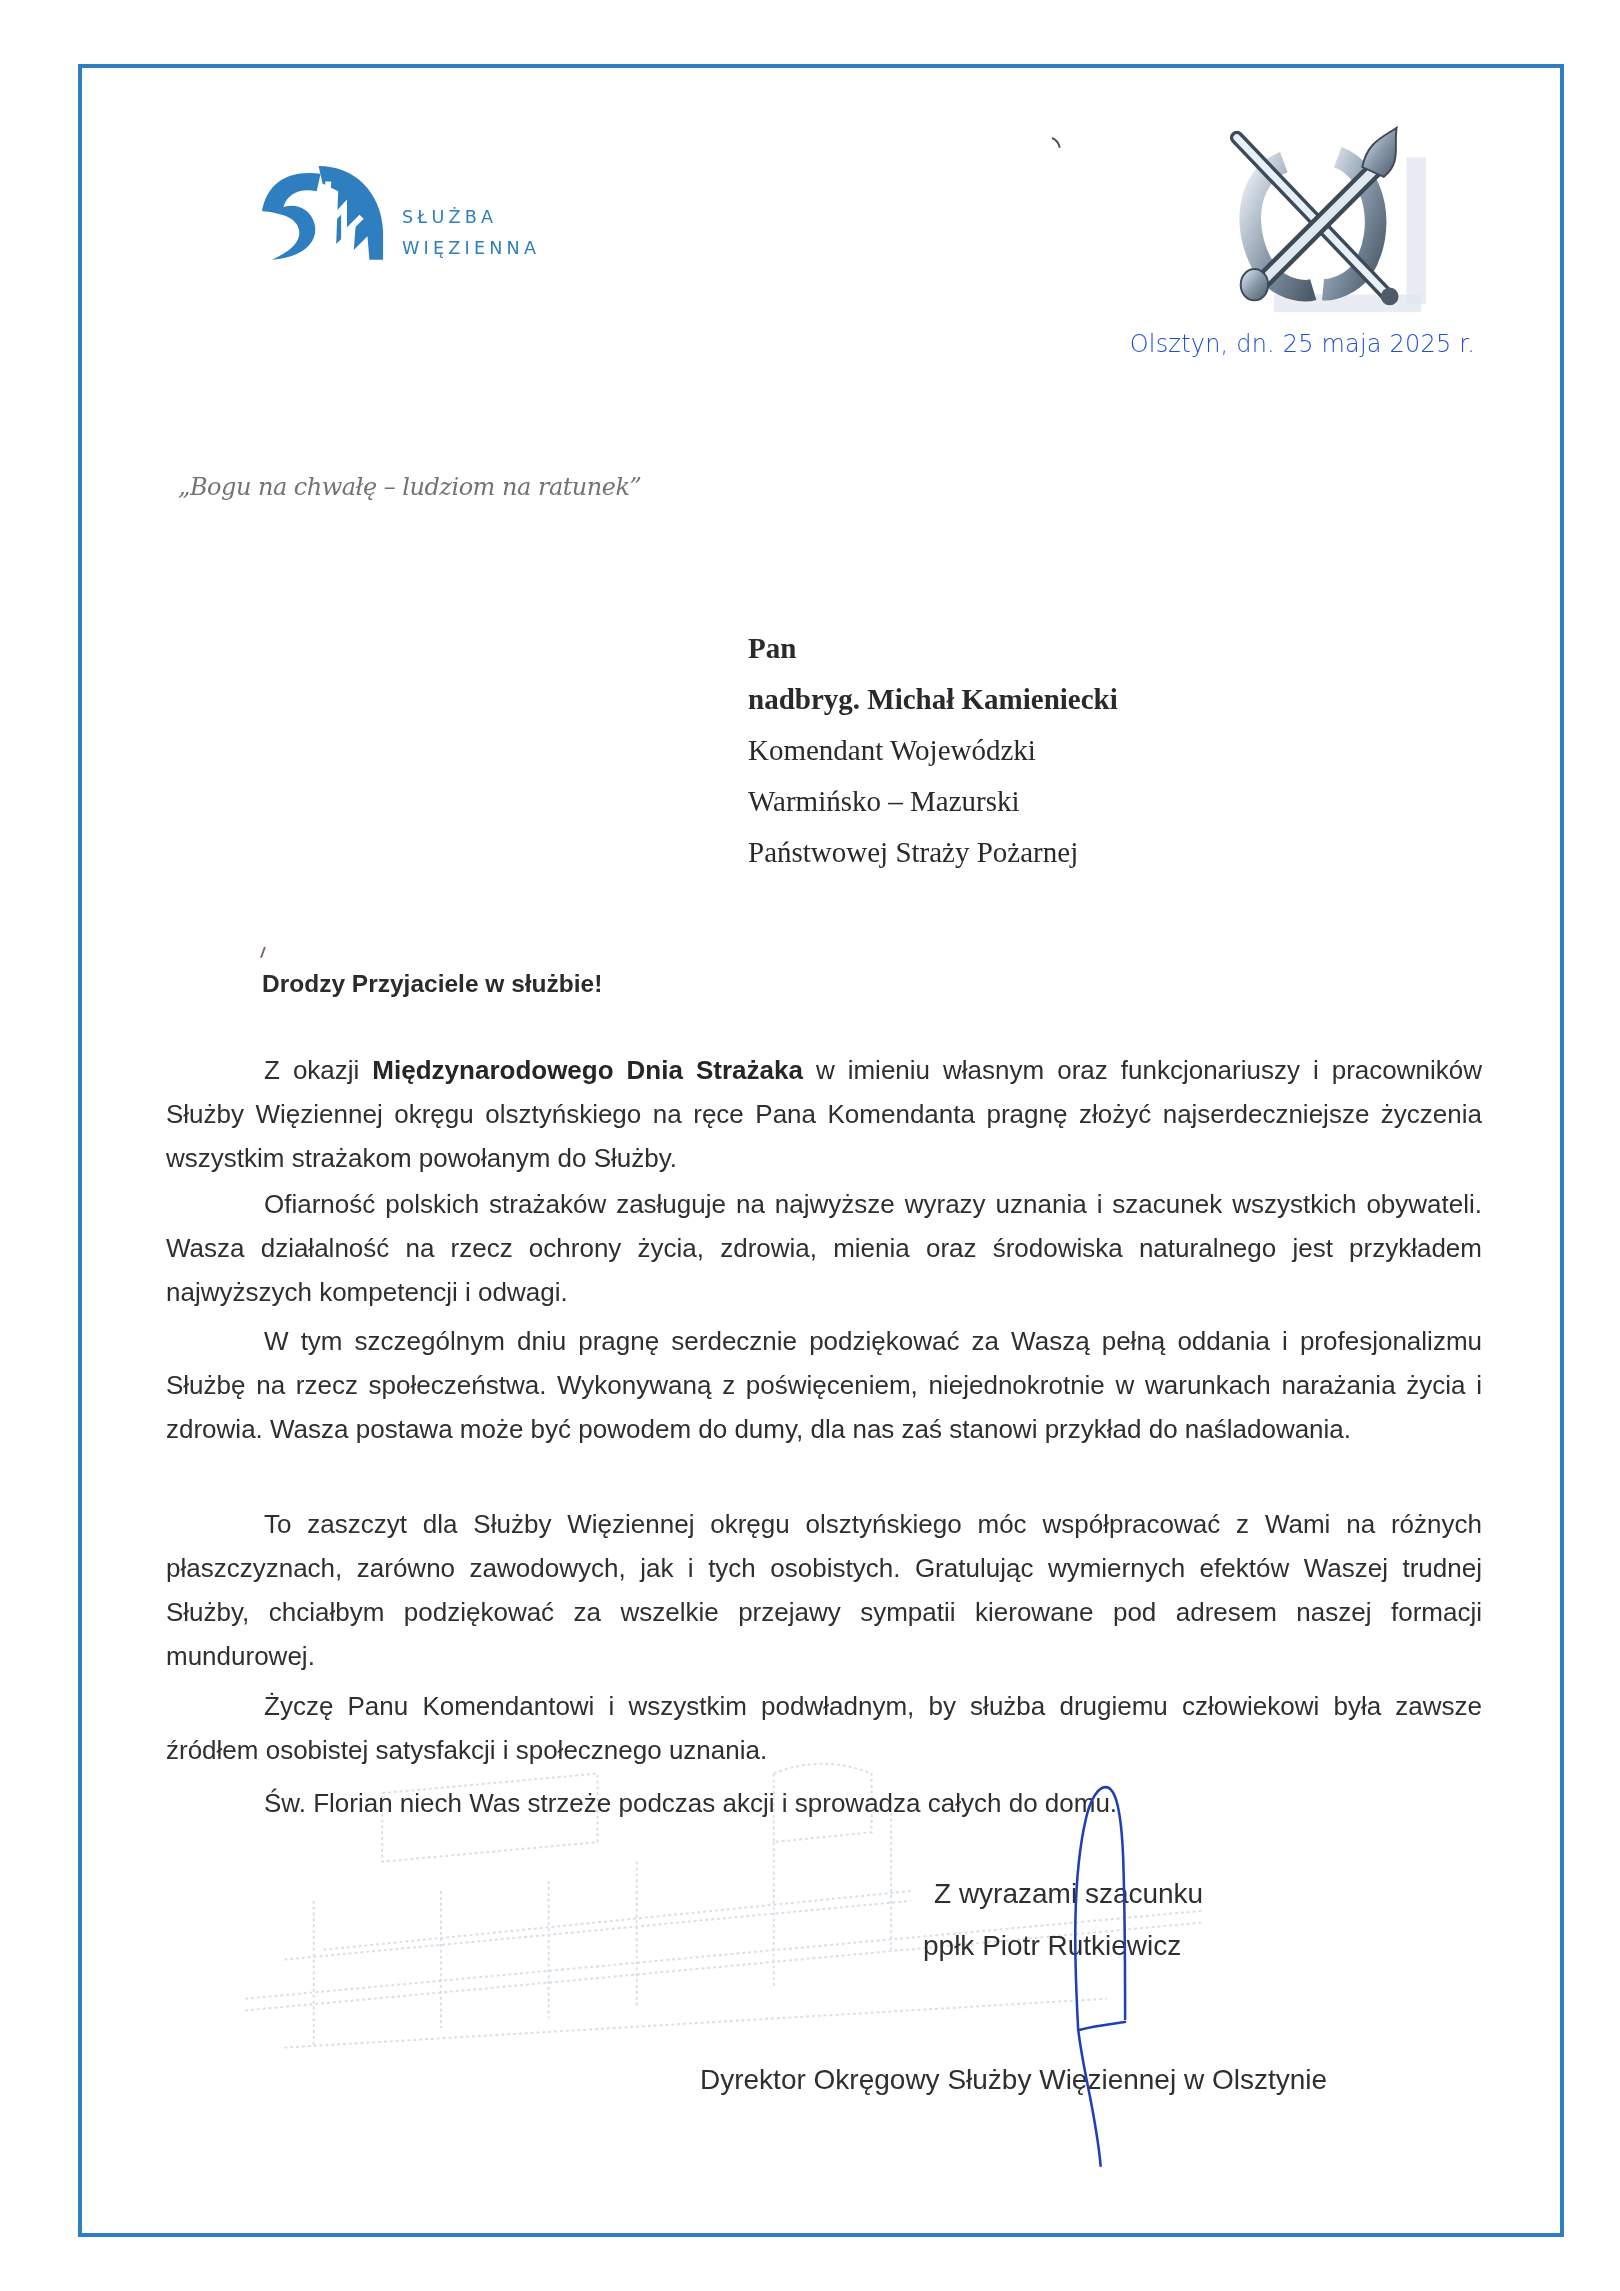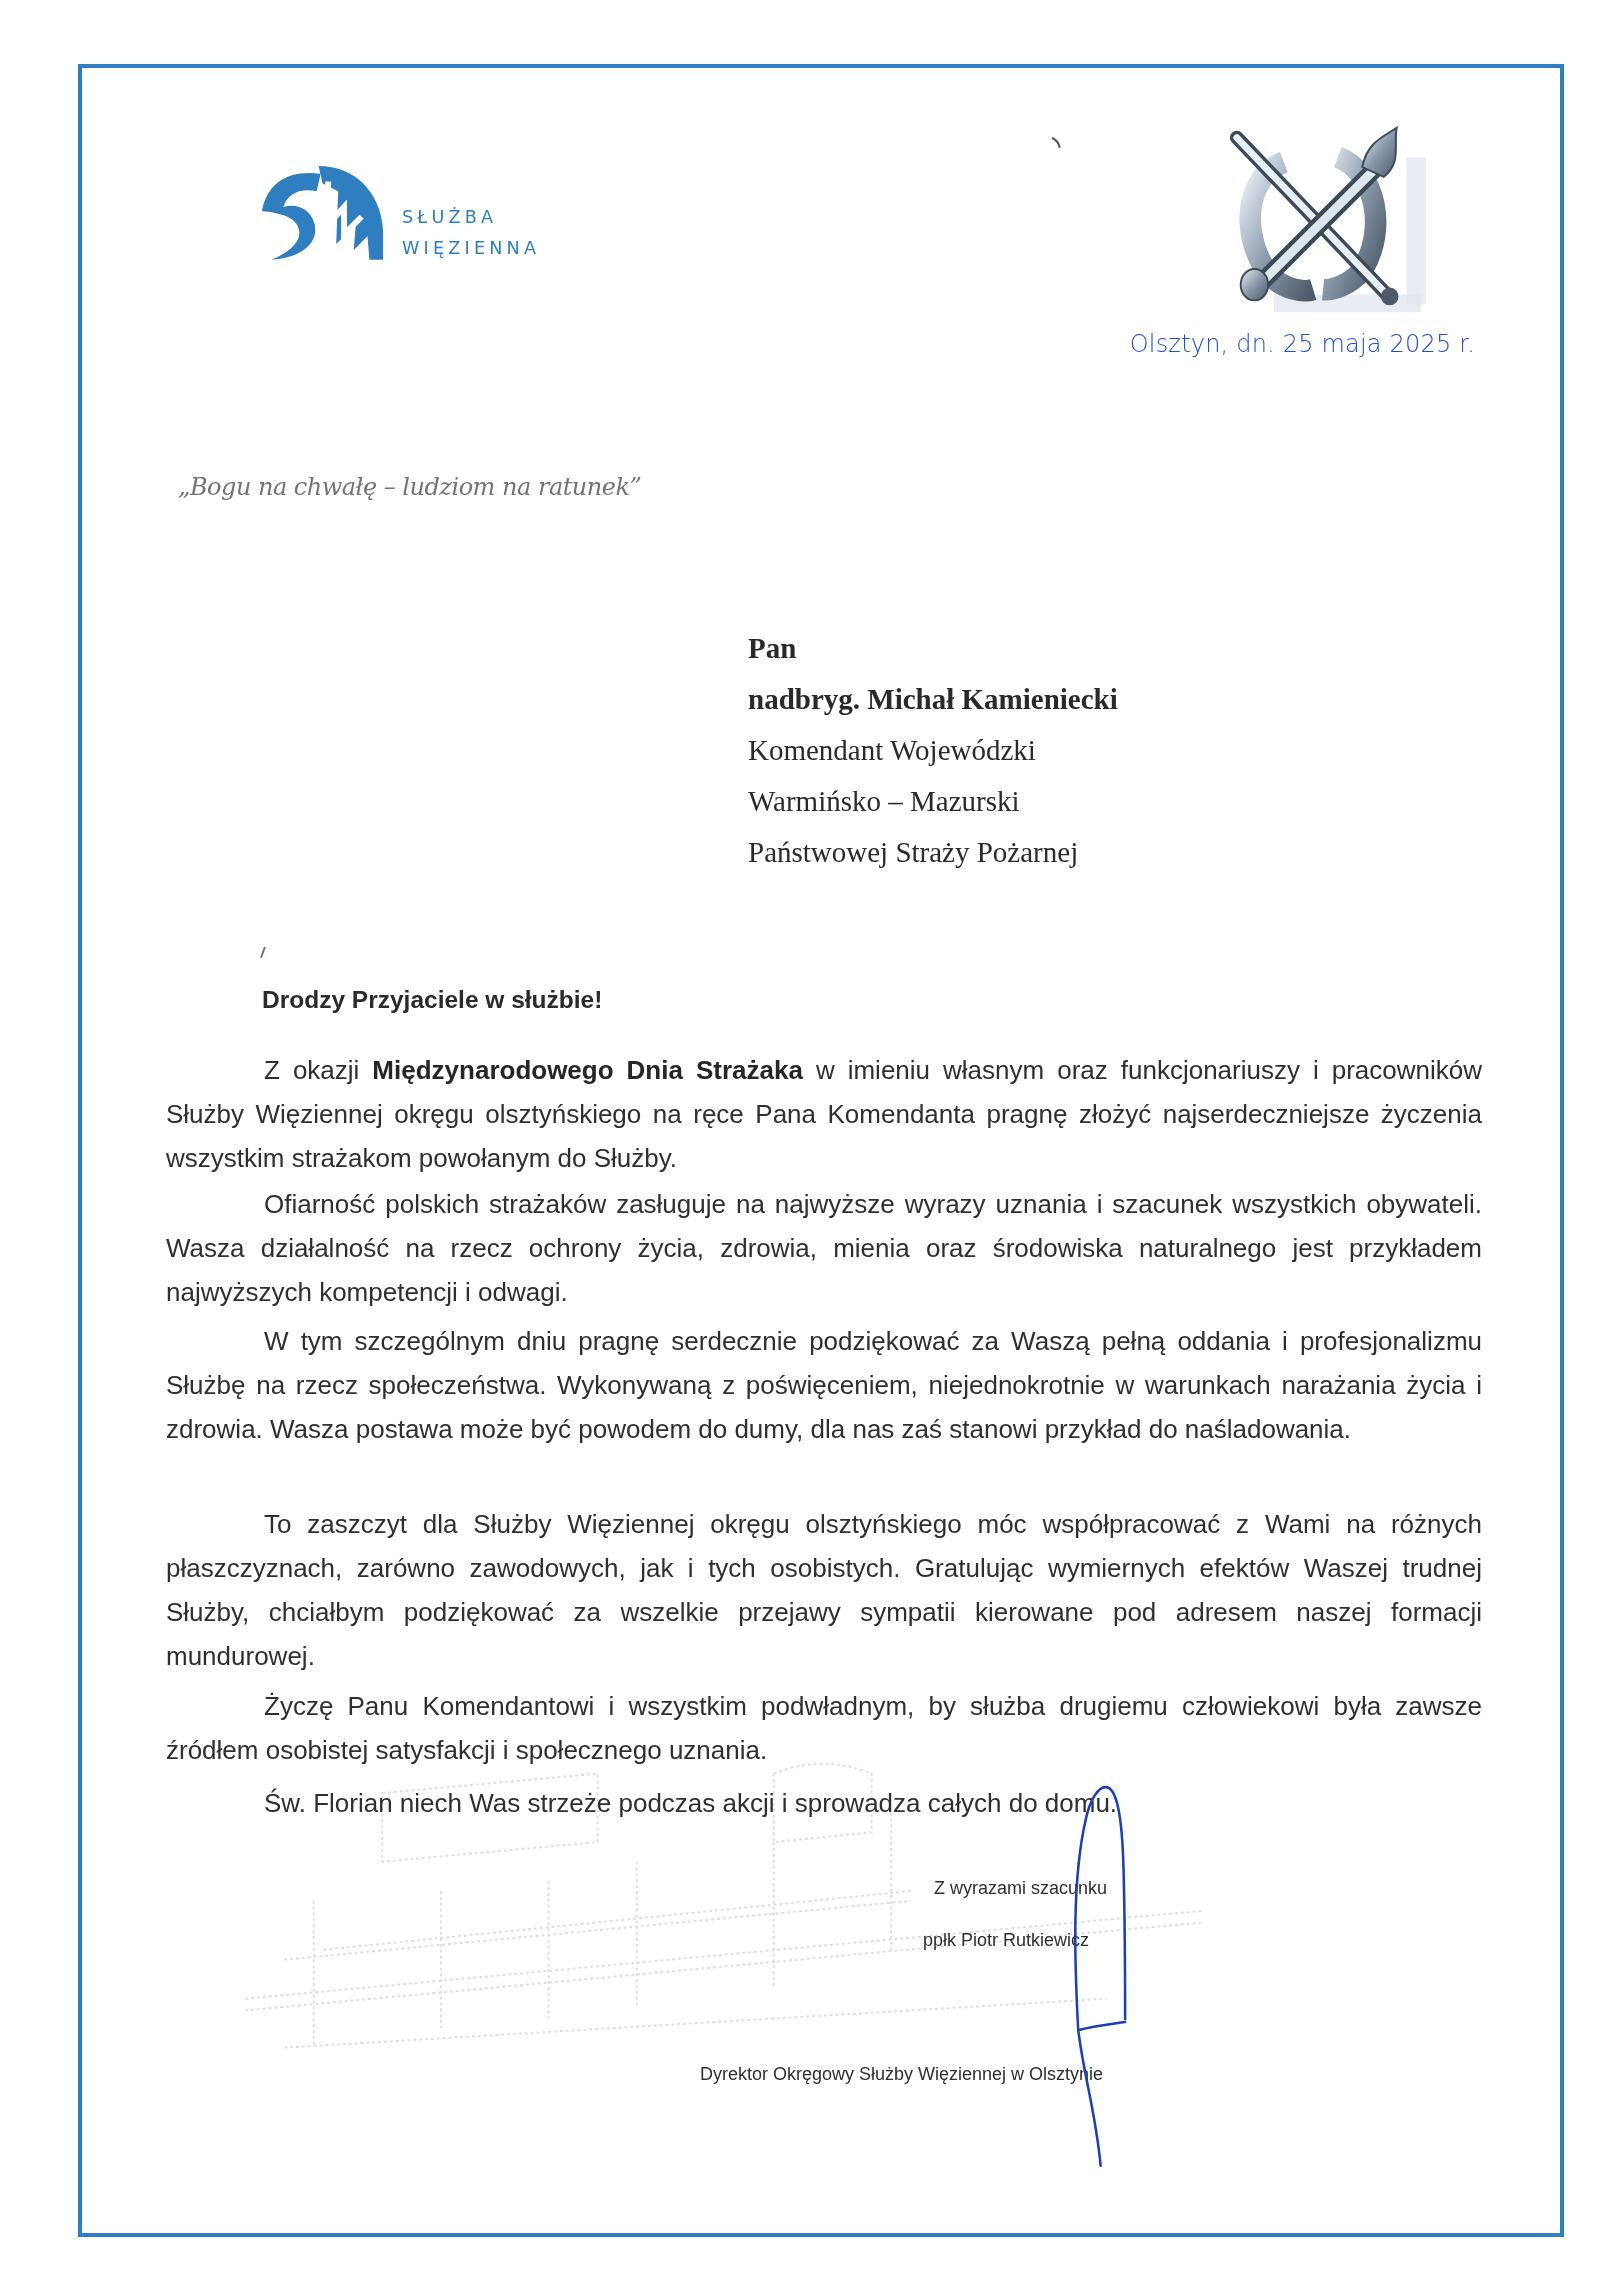--- a/index.html
+++ b/index.html
@@ -14,27 +14,27 @@
                font-size:17.6px; letter-spacing:4.2px; line-height:31px; }
   .emblem { left:1215px; top:118px; width:221px; height:201px; }
   .date { right:145px; top:330px; font-size:24px; color:#1d4ed8; font-weight:300; white-space:nowrap;
           font-family:"DejaVu Sans","Liberation Sans",sans-serif; letter-spacing:0.2px; }
   .motto { left:178px; top:473px; font-family:"DejaVu Serif","Liberation Serif",serif; font-style:italic;
            font-size:24px; color:#737373; white-space:nowrap; letter-spacing:-0.5px; }
   .addressee { left:748px; top:623px; font-family:"Liberation Serif","DejaVu Serif",serif; font-size:29px;
                line-height:51px; color:#2a2a2a; }
   .addressee .b { font-weight:bold; }
   .salutation { left:262px; top:970px; font-size:24.5px; font-weight:bold; color:#2b2b2b; white-space:nowrap;
-                font-family:"Liberation Sans","DejaVu Sans",sans-serif;margin-top:16px; }
+                font-family:"Liberation Sans","DejaVu Sans",sans-serif; }
   .mark { left:260px; top:946px; width:5.9px; height:13.7px; }
   .body-text { left:164px; width:1316px; font-family:"Liberation Sans","DejaVu Sans",sans-serif;
                font-size:26px; line-height:44px; color:#2f2f2f; text-align:justify; }
   .body-text p { margin:2px; text-indent:98px; position:absolute; left:0; width:1316px; }
   .body-text b { font-weight:bold; color:#262626; }
-  .closing { font-family:"Liberation Sans","DejaVu Sans",sans-serif; font-size:18px; color:#2f2f2f; white-space:nowrap; }
+  .closing { font-family:"Liberation Sans","DejaVu Sans",sans-serif; font-size:28px; color:#2f2f2f; white-space:nowrap; }
   .signature { left:1039px; top:1779px; width:137px; height:392px; }
   .speck { left:1050px; top:136px; width:11.8px; height:13.7px; }
 </style>
 </head>
 <body>
 
 <div class="frame"></div>
 
 <svg class="watermark" viewBox="0 0 1000 330">
   <g stroke="#b9c6d3" stroke-width="2" fill="none" stroke-dasharray="3 3">

